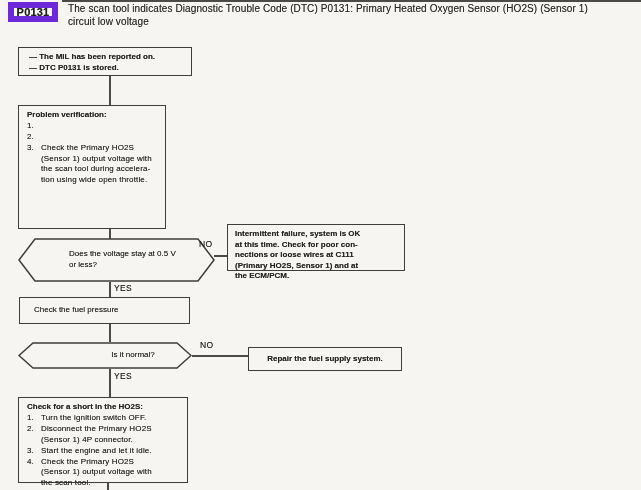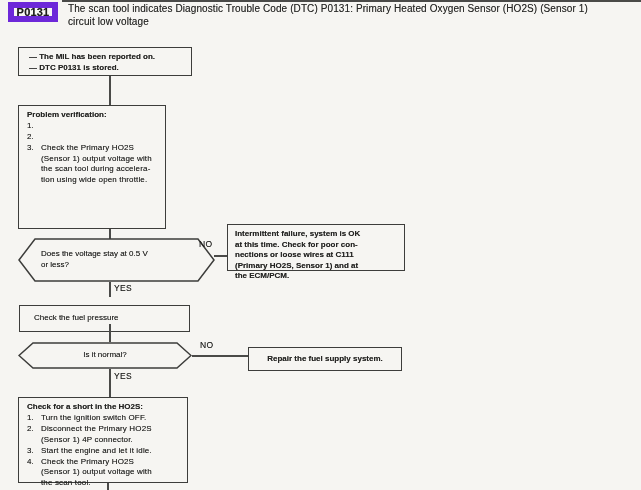--- a/index.html
+++ b/index.html
@@ -49,26 +49,27 @@
   .step-num { width:14px; flex:0 0 14px; }
   .step-text { white-space:pre-line; letter-spacing:0.15px; }
 
   
   .decision { position:absolute; }
   .decision svg { position:absolute; left:0; top:0; display:block; }
   .decision .q {
     position:absolute; font-size:8px; line-height:10.5px;
     white-space:pre-line; color:#232321;
     text-shadow:0 0 0.4px rgba(30,30,30,0.5);
+    margin-left:28px;
   }
 
   
   .mil-box { left:18px; top:47px; width:174px; height:29px; padding:4px 4px 0 10px; font-weight:bold; }
   .pv-box  { left:18px; top:105px; width:148px; height:124px; padding:4px 3px 0 8px; }
-  .fuel-box{ left:19px; top:297px; width:171px; height:27px; display:flex; align-items:center; padding-left:14px;margin-top:8px; }
+  .fuel-box{ left:19px; top:297px; width:171px; height:27px; display:flex; align-items:center; padding-left:14px; }
   .short-box{ left:18px; top:397px; width:170px; height:86px; padding:4px 3px 0 8px; }
   .int-box { left:227px; top:224px; width:178px; height:47px; padding:4px 4px 0 7px; font-weight:bold; white-space:pre-line; }
   .repair-box { left:248px; top:347px; width:154px; height:24px; display:flex; align-items:center; justify-content:center; font-weight:bold; }
 </style>
 </head>
 <body>
 
 <div class="page">
 
   <div class="top-rule"></div>

